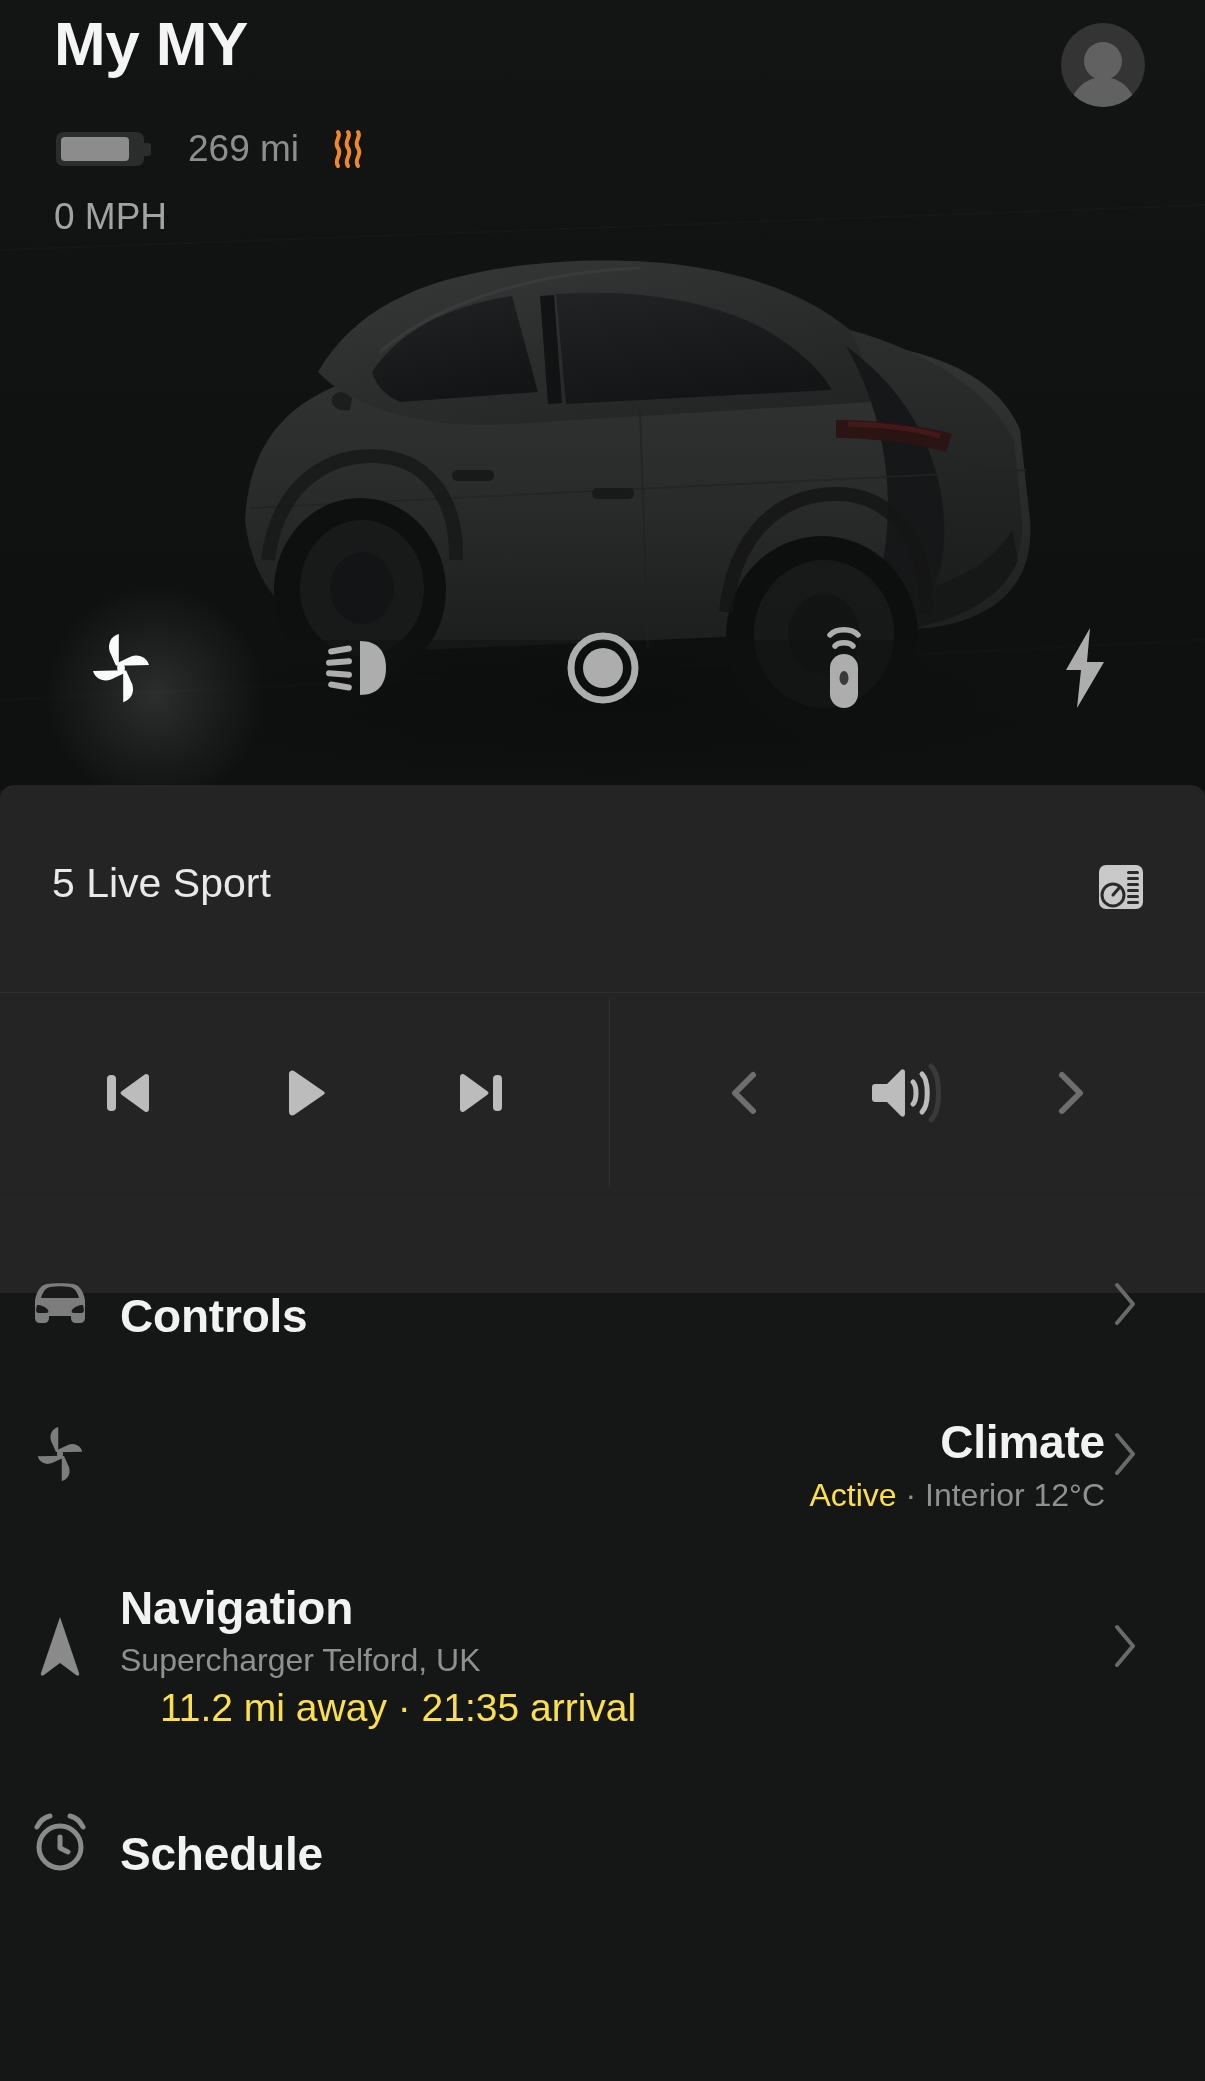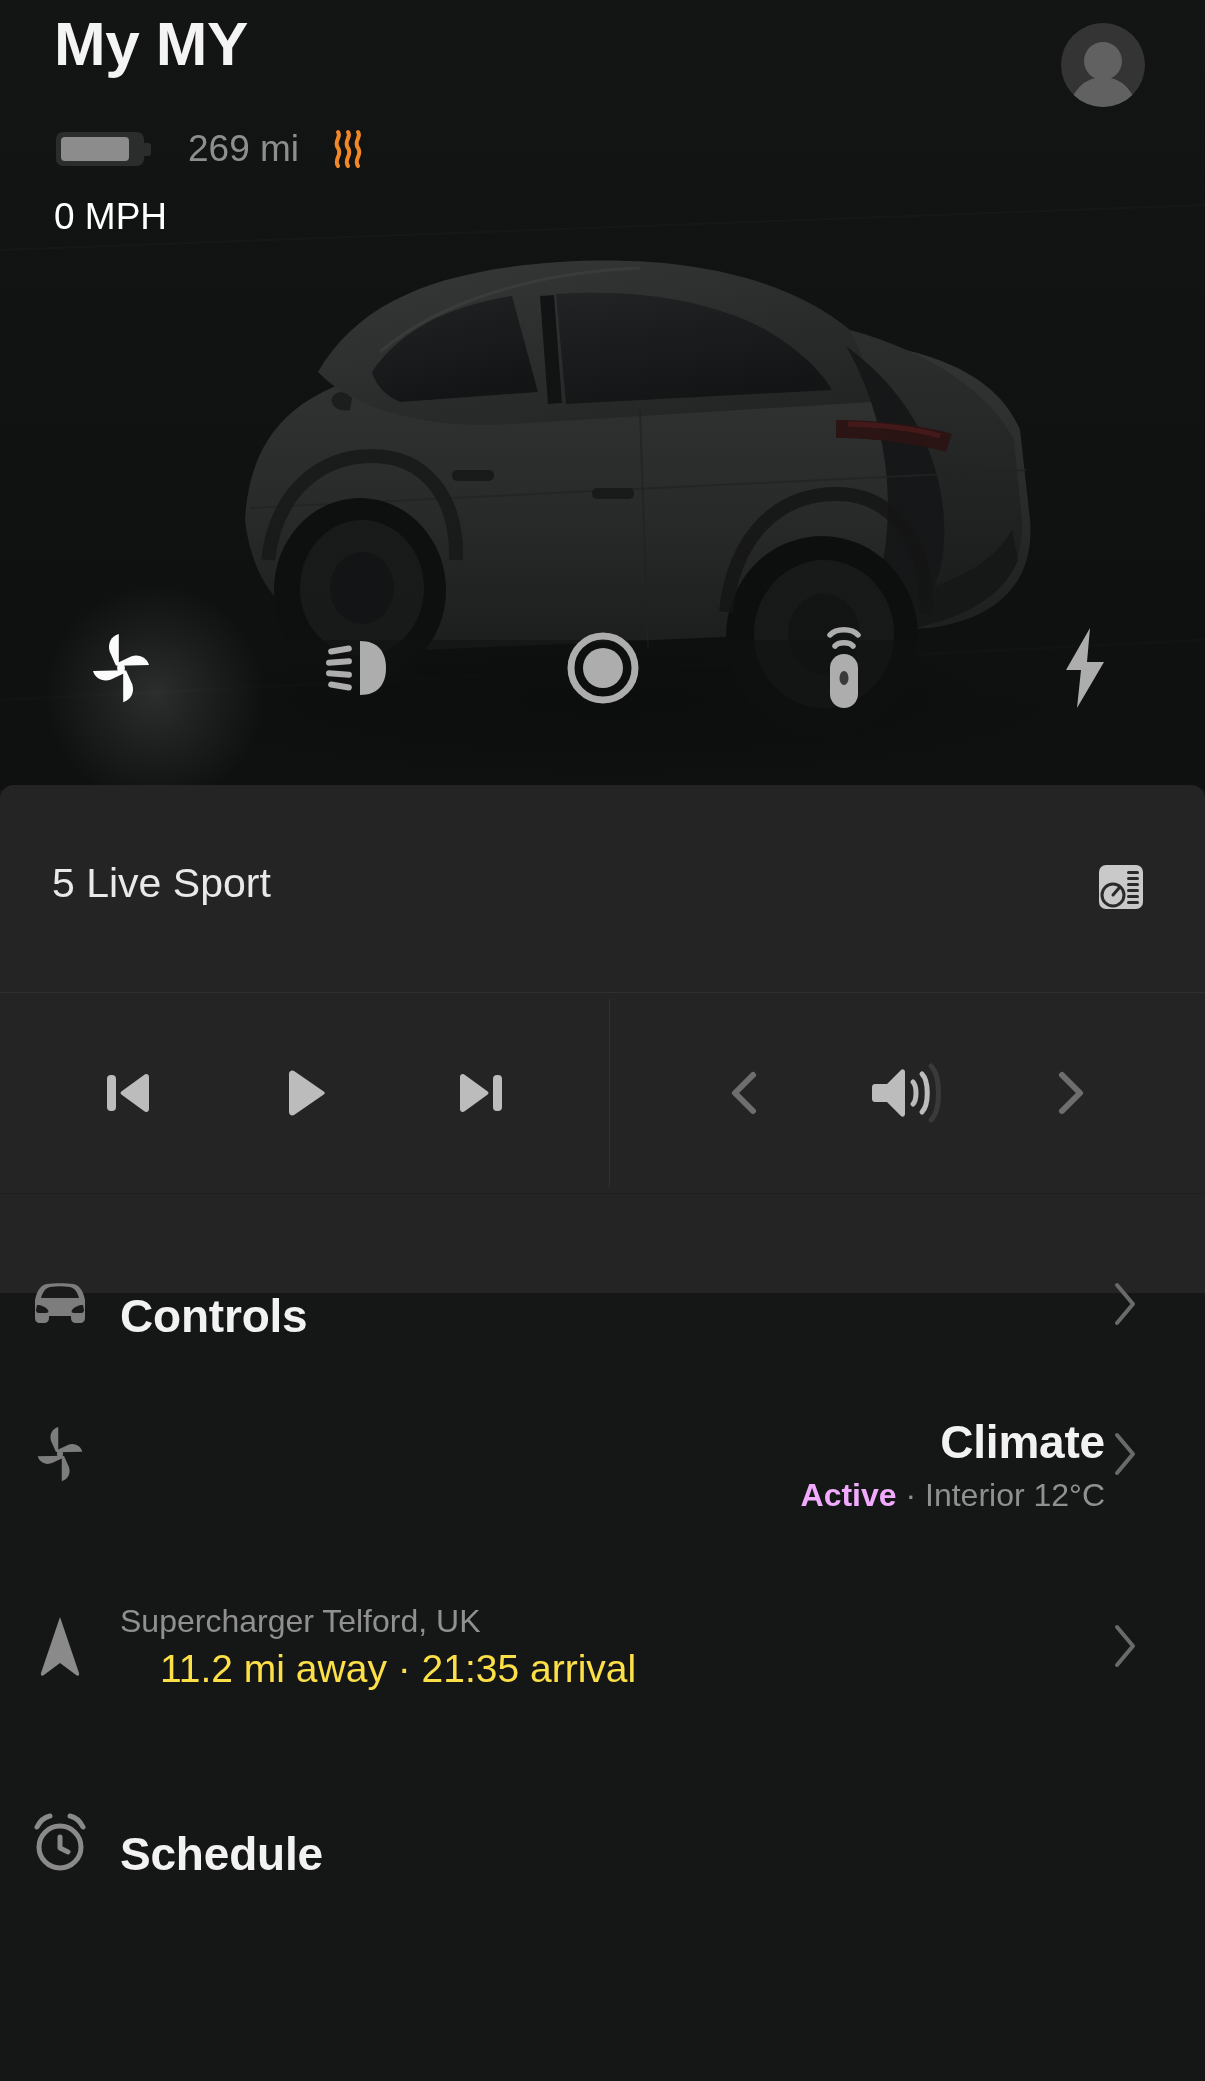--- a/index.html
+++ b/index.html
@@ -26,21 +26,21 @@
   .batt-fill {
     position:absolute; left:5px; top:5px; width:68px; height:24px;
     background:#8c8c8c; border-radius:4px;
   }
   .batt-cap {
     position:absolute; left:88px; top:11px; width:7px; height:13px;
     background:#2b2d2d; border-radius:0 3px 3px 0;
   }
   .range-text { font-size:37px; color:#8e8e8e; margin-left:36px; font-weight:400; }
   .heat-icon { margin-left:32px; display:flex; align-items:center; }
-  .speed { position:absolute; left:54px; top:196px; font-size:37px; color:#ffffff; }
+  .speed { position:absolute; left:54px; top:196px; font-size:37px; color:#a3a3a3; }
   .avatar {
     position:absolute; right:60px; top:23px; width:84px; height:84px;
     border-radius:50%; background:#343434; overflow:hidden;
   }
   .avatar .head {
     position:absolute; left:50%; top:19px; transform:translateX(-50%);
     width:38px; height:38px; border-radius:50%; background:#616161;
   }
   .avatar .body {
     position:absolute; left:50%; top:54px; transform:translateX(-50%);
@@ -109,21 +109,21 @@
   .menu-row {
     position:relative; display:flex; align-items:center;
     min-height:120px; padding:0 60px 0 0; cursor:pointer;
   }
   .menu-icon {
     width:120px; flex:0 0 120px; display:flex; align-items:center; justify-content:center;
   }
   .menu-text { flex:1; display:flex; flex-direction:column; justify-content:center; }
   .menu-label { font-size:46px; font-weight:700; color:#f2f2f2; line-height:1.18; letter-spacing:-0.2px;margin-top:24px; }
   .menu-sub { font-size:32px; color:#909090; line-height:1.35; margin-top:4px; }
-  .menu-sub .em { color:#f0abfc; font-weight:700; }
+  .menu-sub .em { color:#fde047; font-weight:400; }
   .menu-sub2 { font-size:39px; color:#fde047; line-height:1.35;margin-left:40px; }
   .chev { flex:0 0 40px; display:flex; align-items:center; justify-content:center; }
 
   .row-controls { height:128px; }
   .row-climate { height:172px;text-align:right; }
   .row-navigation { height:212px; }
   .row-schedule { height:180px; }
 </style>
 </head>
 <body>
@@ -423,20 +423,21 @@
     </div>
 
     <div class="menu-row row-navigation">
       <div class="menu-icon">
         <svg width="44" height="62" viewBox="0 0 44 62">
           <path d="M22 2 L41 58 C41.8 60 40 61.4 38.4 60.2 L22 48 L5.6 60.2
                    C4 61.4 2.2 60 3 58 Z" fill="#8a8a8a"></path>
         </svg>
       </div>
       <div class="menu-text">
+        <div class="menu-label">Navigation</div>
         <div class="menu-sub">Supercharger Telford, UK</div>
         <div class="menu-sub2">11.2 mi away  ·  21:35 arrival</div>
       </div>
       <div class="chev">
         <svg width="26" height="46" viewBox="0 0 26 46">
           <path d="M5 4 L21 23 L5 42" stroke="#6a6a6a" stroke-width="4" fill="none" stroke-linecap="round" stroke-linejoin="round"></path>
         </svg>
       </div>
     </div>
 

